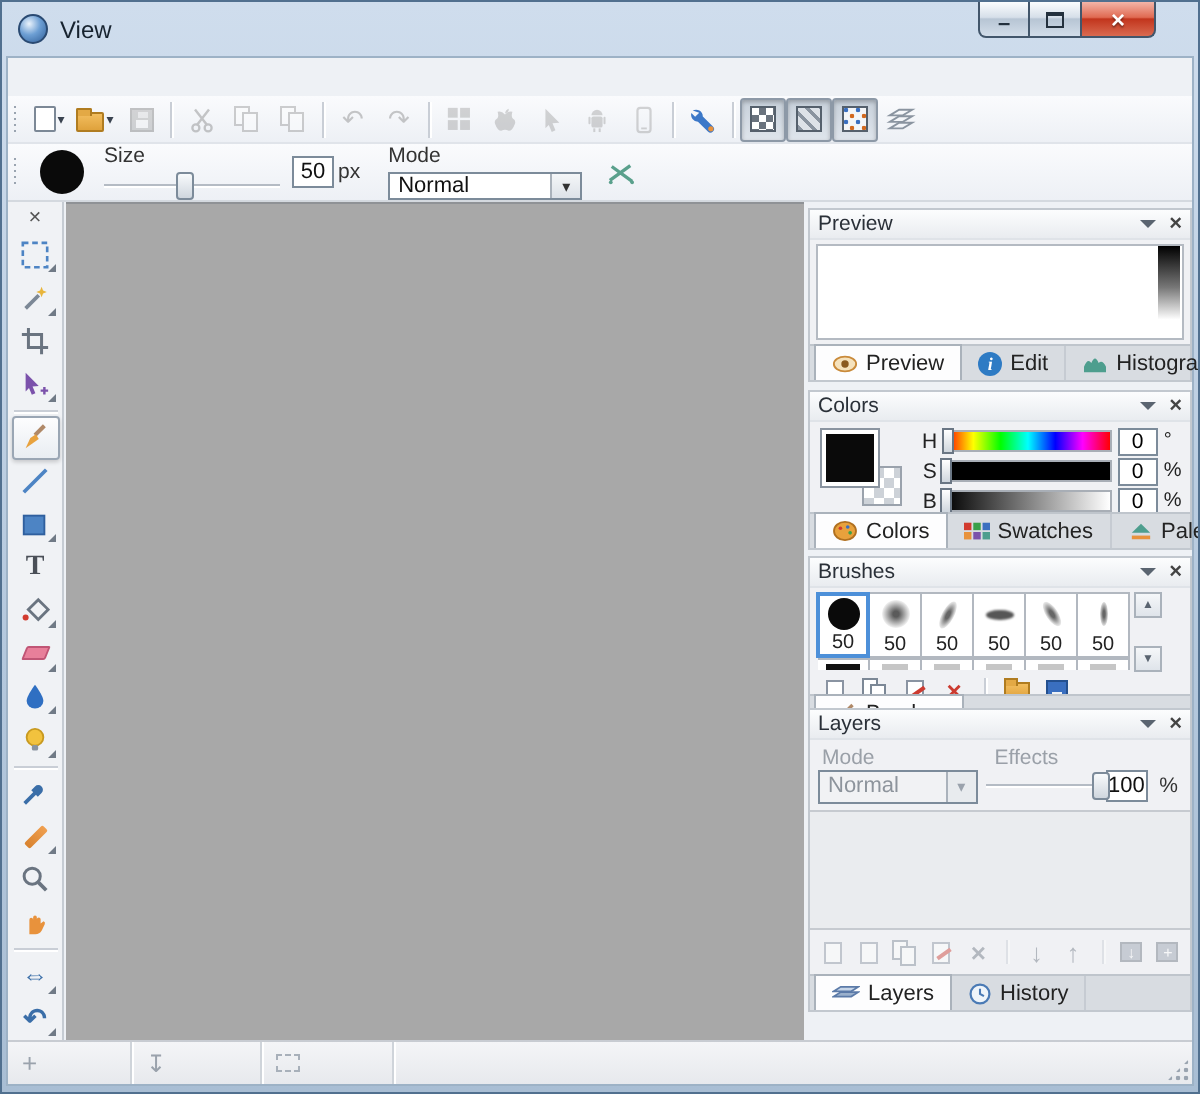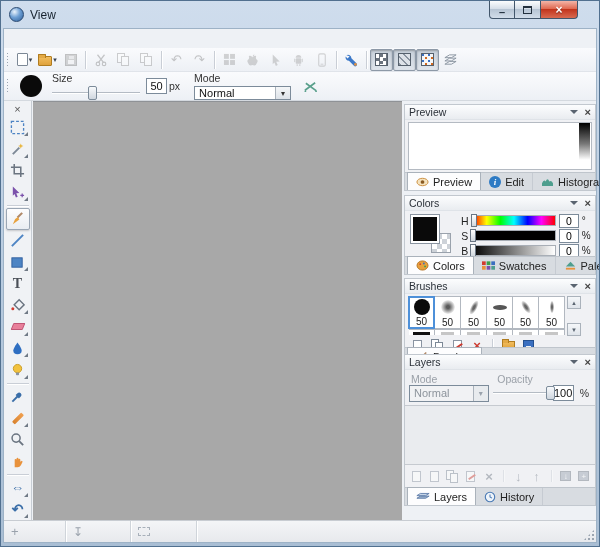--- a/index.html
+++ b/index.html
@@ -667,21 +667,21 @@
         </div>
 
         <div class="panel p-layers">
           <div class="phead">
             <span class="ptitle">Layers</span>
             <span class="pchev"></span>
             <span class="pclose">×</span>
           </div>
           <div class="l-lblrow">
             <span>Mode</span>
-            <span class="o">Opacity</span>
+            <span class="o">Effects</span>
           </div>
           <div class="l-ctrlrow">
             <div class="select disabled l-select">
               <span class="val">Normal</span>
               <span class="arrow">▾</span>
             </div>
             <div class="slider l-slider">
               <span class="track"></span>
               <span class="thumb" style="left:53px;"></span>
             </div>

